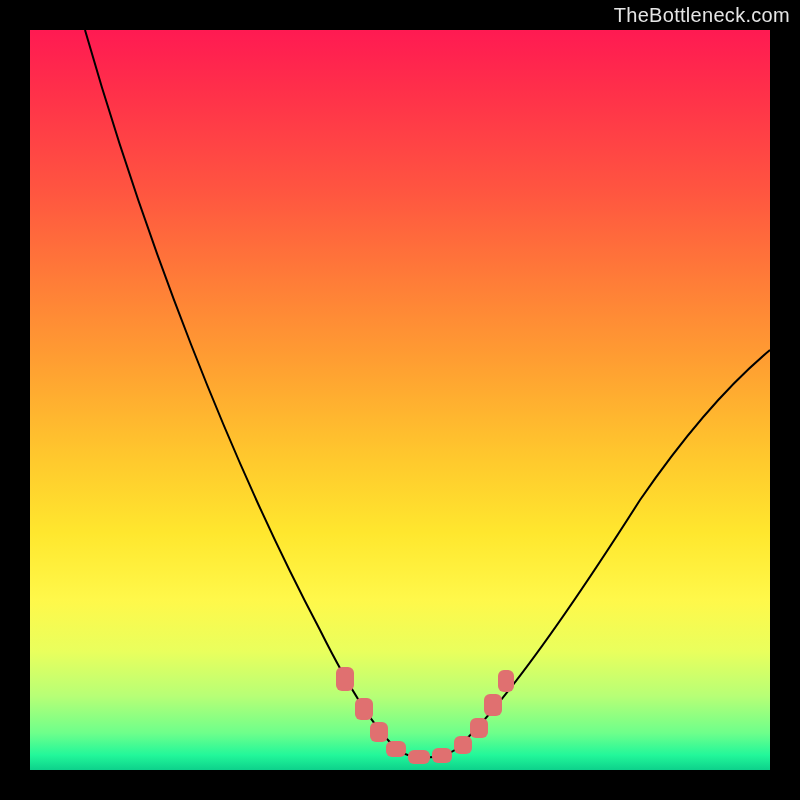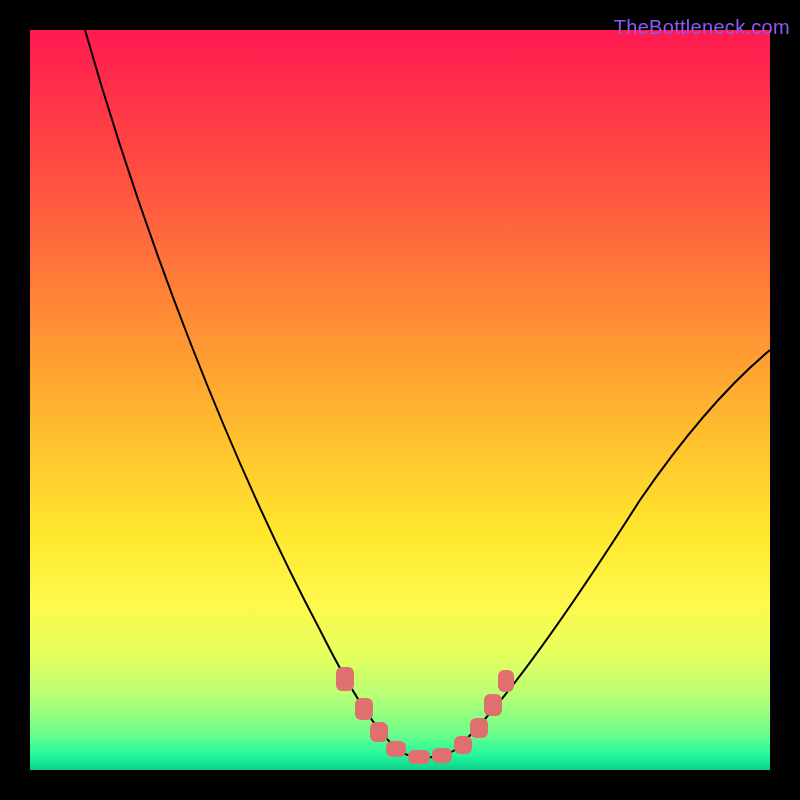--- a/index.html
+++ b/index.html
@@ -36,26 +36,25 @@
       #e9ff5d 84%,
       #b7ff76 90%,
       #6eff8b 95%,
       #22f79a 98%,
       #0dd18b 100%);
   }
   .watermark {
     position: absolute;
     top: 4px;
     right: 10px;
-    color: #8b5cf6;
+    color: #e5e5e5;
     font-size: 20px;
     font-weight: 500;
     letter-spacing: 0.3px;
     user-select: none;
-    margin-top: 12px;
   }
   svg.curve {
     position: absolute;
     left: 0;
     top: 0;
     width: 740px;
     height: 740px;
     overflow: visible;
   }
   .curve path {

